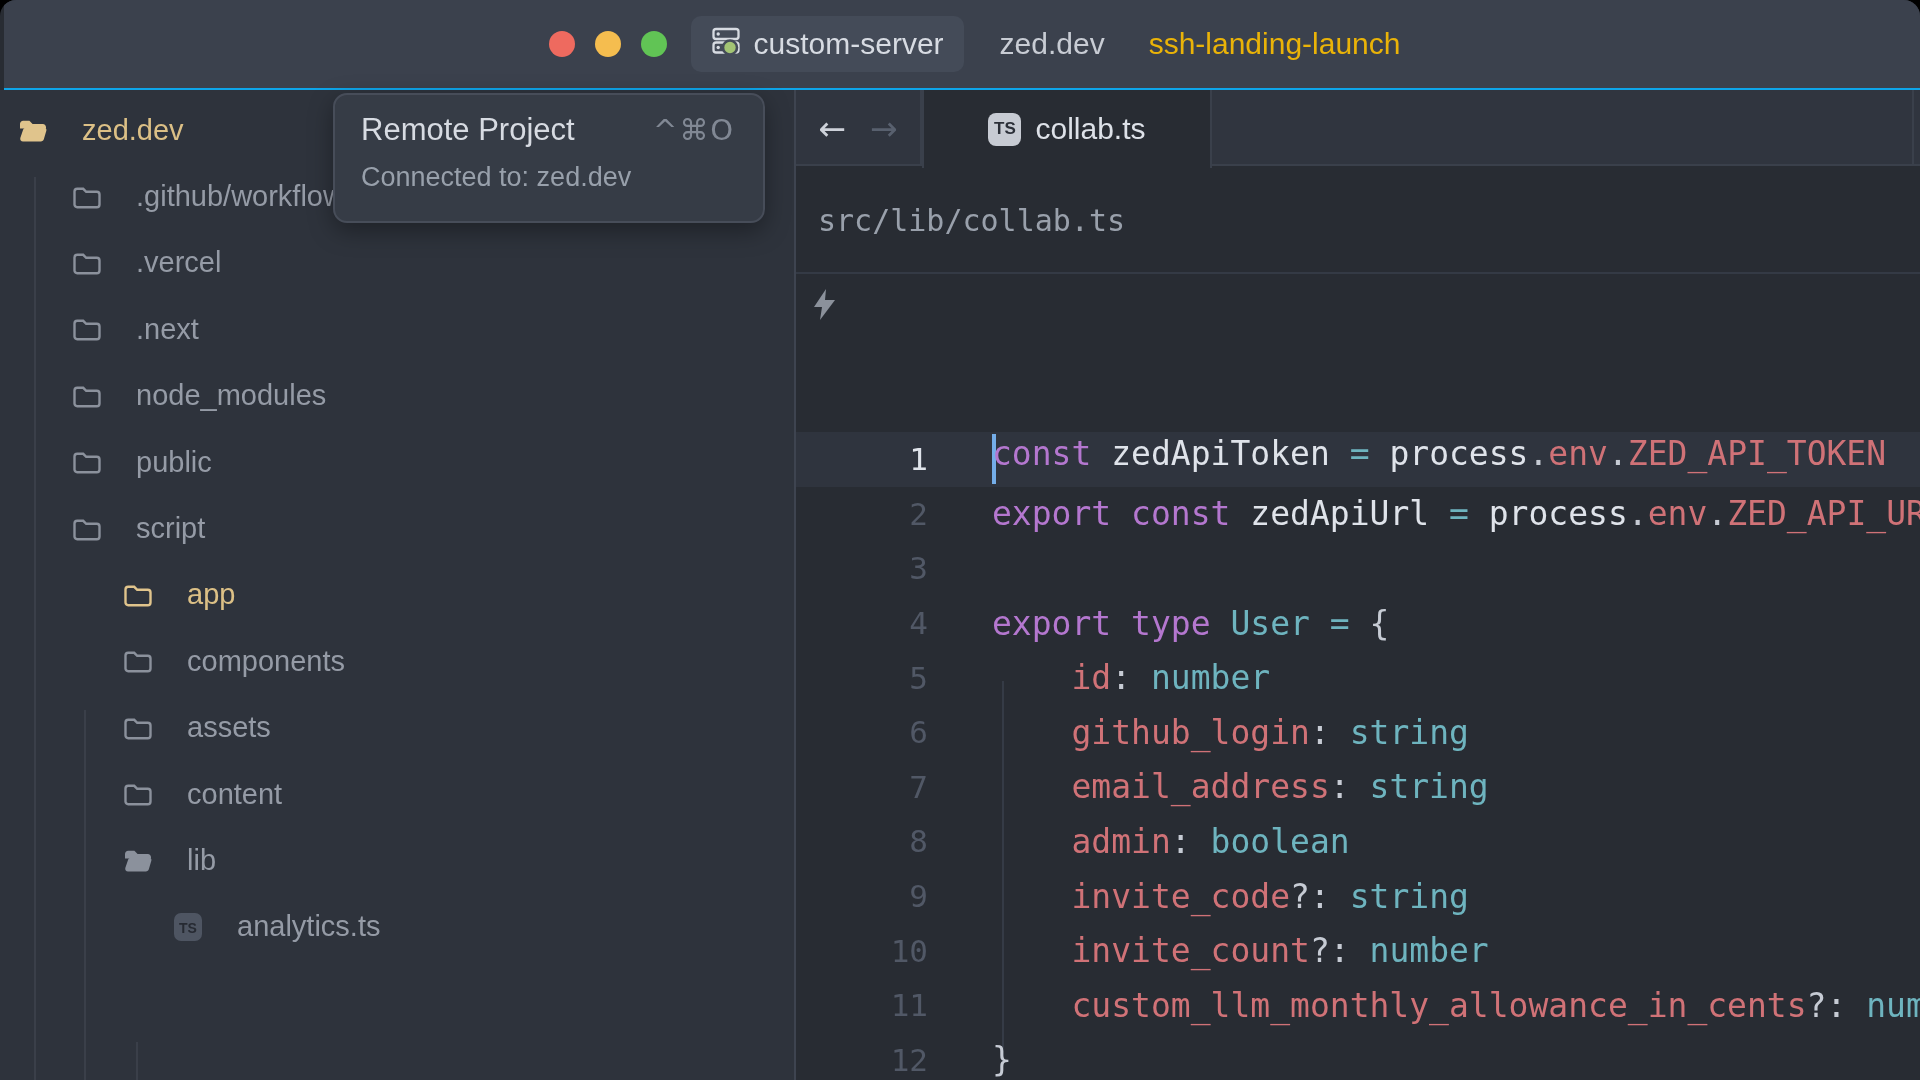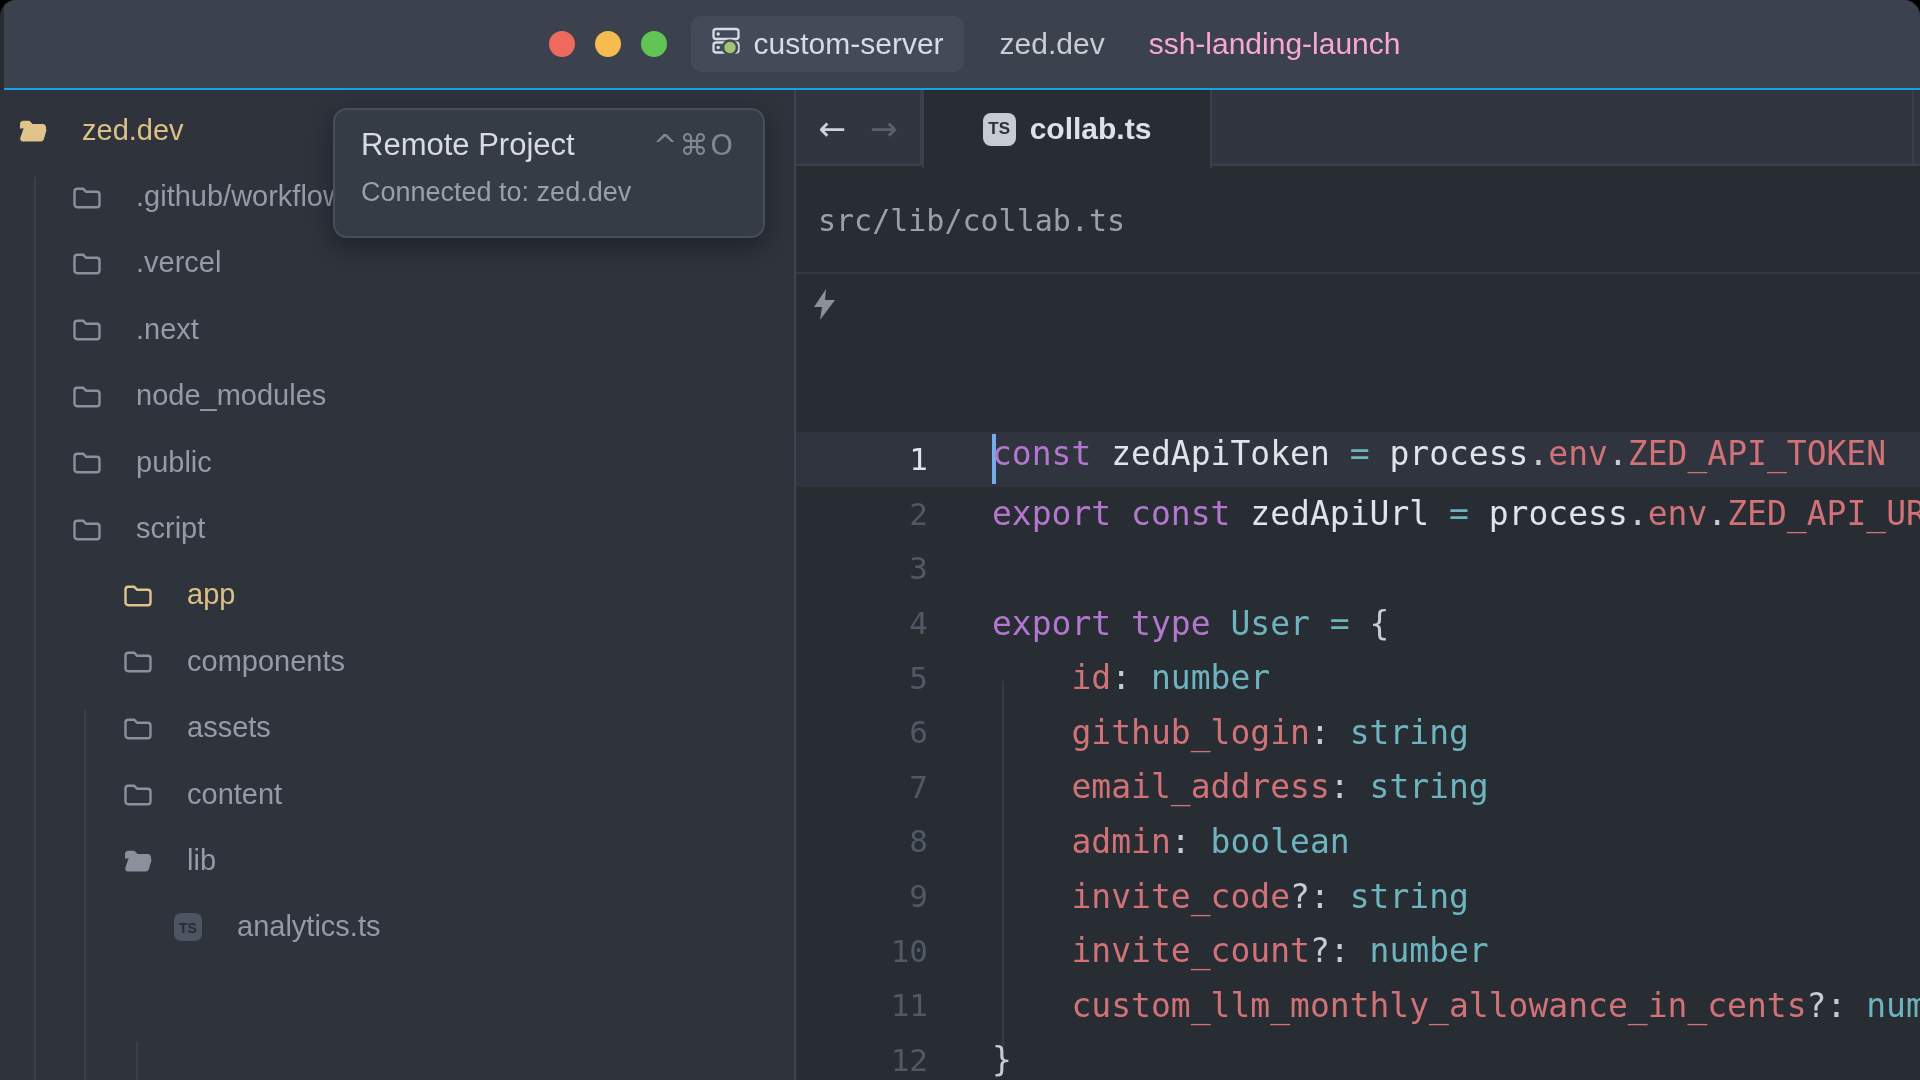--- a/index.html
+++ b/index.html
@@ -14,42 +14,42 @@
               display:flex; align-items:center;justify-content:center; }
   .lights { display:flex; gap:20px; margin-left:21px; }
   .light { width:26px; height:26px; border-radius:50%; }
   .light.red { background:#ee6a5f; }
   .light.yellow { background:#f5bd4f; }
   .light.green { background:#61c455; }
   .server-btn { margin-left:24px; height:56px; padding:0 20px; border-radius:10px;
                 background:#444b58; display:flex; align-items:center; gap:13px;
                 color:#d7dbe2; font-size:30px; }
   .project-label { margin-left:36px; font-size:30px; color:#c8ccd4; }
-  .branch-label { margin-left:44px; font-size:30px; color:#f9a8d4; }
+  .branch-label { margin-left:44px; font-size:30px; color:#eab308; }
 
   
   .sidebar { position:absolute; left:0; top:90px; bottom:0; width:796px;
              background:#2e333c; border-right:2px solid #3e4450; }
   .tree { position:absolute; left:0; top:7px; right:2px; }
   .trow { height:66.4px; display:flex; align-items:center; font-size:29px; color:#959ba6; }
   .trow .ticon { width:32px; margin-right:33px; flex:none; color:#8b919c;
                  display:flex; align-items:center; justify-content:center; }
   .trow.lvl0 { padding-left:17px; }
   .trow.lvl1 { padding-left:71px; }
   .trow.lvl2 { padding-left:122px; }
   .trow.lvl3 { padding-left:172px; }
   .trow.modified { color:#dcc086; }
   .trow.modified .ticon { color:#e0c48c; }
   .tguide { position:absolute; width:2px; background:#3a3f49; }
   .tguide.g1 { left:34px; top:87px; bottom:0; }
   .tguide.g2 { left:84px; top:620px; bottom:0; }
   .tguide.g3 { left:136px; top:952px; bottom:0; }
 
   
-  .tooltip { position:absolute; left:333px; top:108px; width:432px; height:130px;
+  .tooltip { position:absolute; left:333px; top:93px; width:432px; height:130px;
              background:#363c46; border:2px solid #474d59; border-radius:14px;
              box-shadow:0 8px 24px rgba(0,0,0,.35); z-index:50;
              padding:17px 28px 0 26px; }
   .tt-row1 { display:flex; align-items:baseline; }
   .tt-title { font-size:31px; color:#d7dbe2; }
   .tt-key { margin-left:auto; font-size:29px; color:#818894;
             font-family:"DejaVu Sans", sans-serif; letter-spacing:2px; }
   .tt-sub { margin-top:14px; font-size:27px; color:#98a0ab; }
 
   
@@ -61,21 +61,21 @@
          justify-content:center; gap:24px; }
   .nav span { font-family:"DejaVu Sans", sans-serif; font-size:33px; }
   .nav .back { color:#cdd1d9; }
   .nav .fwd { color:#58606e; }
   .tab { position:absolute; left:126px; top:0; width:290px; height:78px; background:#282c33;
          border-left:2px solid #3a404b; border-right:2px solid #3a404b; z-index:2;
          display:flex; align-items:center; justify-content:center; gap:14px; }
   .tab .badge { width:33px; height:33px; border-radius:8px; background:#c7cbd3;
                 color:#2b2f38; font-size:17px; font-weight:bold;
                 display:flex; align-items:center; justify-content:center; }
-  .tab .tlabel { font-size:30px; color:#dde1e8;font-weight:bold; }
+  .tab .tlabel { font-size:30px; color:#dde1e8; }
   .tab-edge { position:absolute; right:6px; top:0; height:76px; width:2px; background:#3a404b; }
 
   .crumbs { position:absolute; left:0; top:78px; right:0; height:106px;
             border-bottom:2px solid #343a45; display:flex; align-items:center;
             padding-left:22px; font-family:"DejaVu Sans Mono", monospace;
             font-size:30px; color:#99a0ab; }
 
   .code { position:absolute; left:0; top:186px; right:0; bottom:0;
           font-family:"DejaVu Sans Mono", monospace; font-size:33px; white-space:pre; }
   .cline { height:54.6px; display:flex; align-items:center; position:relative; }

